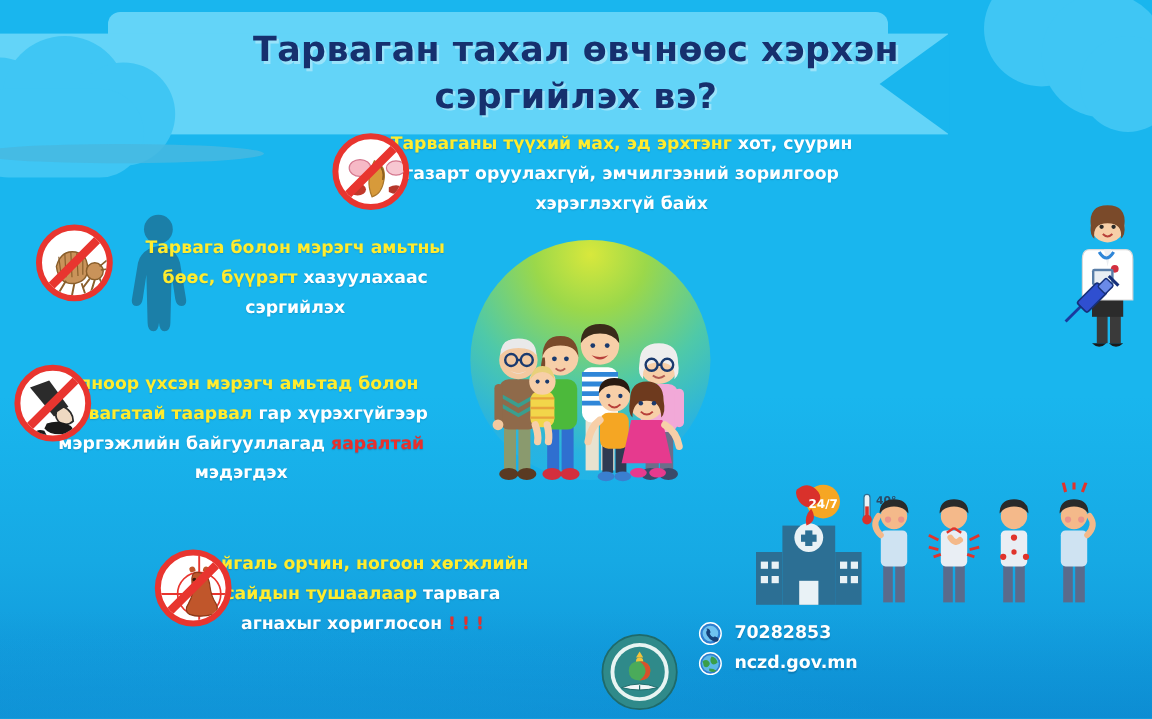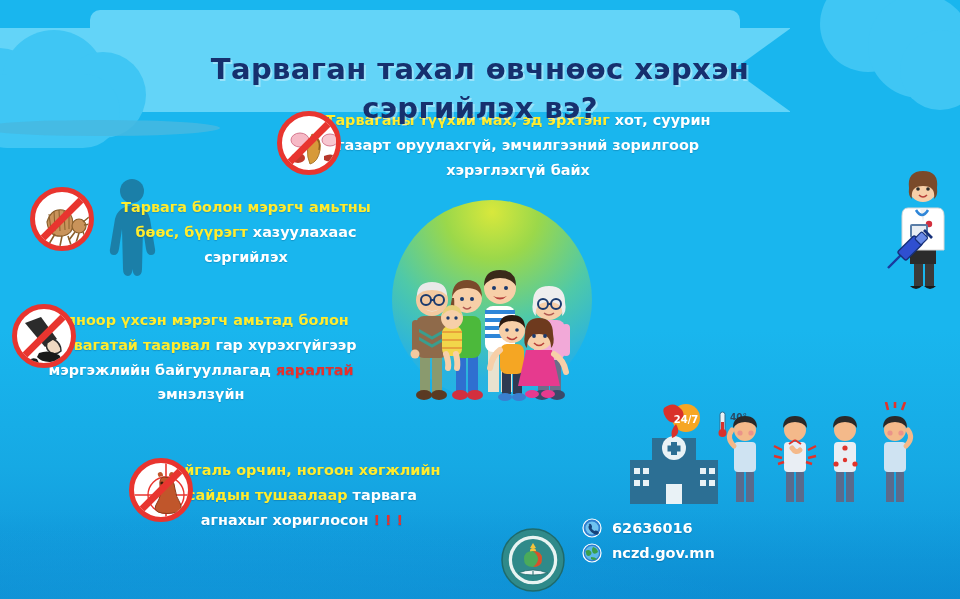--- a/index.html
+++ b/index.html
@@ -53,21 +53,20 @@
 
   
   .title {
     position:absolute; left:130px; top:22px; width:700px;
     text-align:center; z-index:6;
     color:#16306e;
     font-family:"DejaVu Sans", sans-serif;
     font-weight:bold; font-size:29px; line-height:1.35;
     letter-spacing:.4px;
     text-shadow:2px 2px 0 rgba(255,255,255,.35);
-    margin-top:28px;
   }
 
   
   .block { position:absolute; z-index:5; }
   .btext {
     font-size:14.4px; line-height:1.72; color:#ffffff;
     font-weight:bold; text-align:center;
     text-shadow:0 1px 1px rgba(0,60,100,.25);
   }
   .y { color:#ffec2e; }
@@ -201,21 +200,21 @@
       <svg viewBox="0 0 64 64" width="64" height="64">
         <path d="M8 14 l16 -6 l16 22 l-12 8z" fill="#2b2b2b"></path>
         <path d="M36 30 q8 4 8 12 q-4 4 -10 2 q-6 -4 -4 -10z" fill="#efd9c2" stroke="#2b2b2b" stroke-width="1.5"></path>
         <path d="M22 44 q10 -4 20 2 q4 4 -2 6 q-14 3 -20 -4z" fill="#1a1a1a"></path>
         <path d="M20 50 q-6 -2 -8 2 q4 4 10 2z" fill="#1a1a1a"></path>
       </svg>
     </div>
   </div>
   <div class="block b3">
     <div class="btext">
-      <span class="y">Олноор үхсэн мэрэгч амьтад болон тарвагатай таарвал</span><span> гар хүрэхгүйгээр мэргэжлийн байгууллагад </span><span class="r">яаралтай</span><span> эмнэлзүйн</span>
+      <span class="y">Олноор үхсэн мэрэгч амьтад болон тарвагатай таарвал</span><span> гар хүрэхгүйгээр мэргэжлийн байгууллагад </span><span class="r">яаралтай</span><span> мэдэгдэх</span>
     </div>
   </div>
 
   <div class="nosign ns4">
     <div class="ns-inner">
       <svg viewBox="0 0 64 64" width="64" height="64">
         <line x1="0" y1="32" x2="64" y2="32" stroke="#e8352f" stroke-width="1.6"></line>
         <line x1="32" y1="0" x2="32" y2="64" stroke="#e8352f" stroke-width="1.6"></line>
         <circle cx="32" cy="32" r="18" fill="none" stroke="#e8352f" stroke-width="1.4"></circle>
         <path d="M30 14 q10 0 11 12 q1 8 5 14 q3 6 -2 9 q-12 3 -20 0 q-5 -3 -1 -9 q5 -8 3 -17 q-1 -9 4 -9z" fill="#c0562b" stroke="#8c3a18" stroke-width="1"></path>
@@ -452,21 +451,21 @@
     <line x1="33" y1="44" x2="33" y2="48" stroke="#1f6a6a" stroke-width="1"></line>
   </svg>
 
   <div class="contacts">
     <div class="crow">
       <svg class="cicon" viewBox="0 0 20 20">
         <circle cx="10" cy="10" r="9" fill="#2f7fd0" stroke="#ffffff" stroke-width="1.2"></circle>
         <circle cx="10" cy="10" r="6.5" fill="#6fc3f0"></circle>
         <path d="M6.5 6 q2 -1 3 1 l.5 1.5 q.3 1 -.6 1.6 q1 2.2 3 3 q.6 -.9 1.6 -.6 l1.5 .5 q2 1 1 3 q-1.4 1.6 -4.4 .1 q-3.2 -1.6 -5 -4.8 q-1.4 -2.8 .4 -4.3z" fill="#16427a"></path>
       </svg>
-      <span class="ctext">62636016</span>
+      <span class="ctext">70282853</span>
     </div>
     <div class="crow">
       <svg class="cicon" viewBox="0 0 20 20">
         <circle cx="10" cy="10" r="9" fill="#2f7fd0" stroke="#ffffff" stroke-width="1.2"></circle>
         <circle cx="10" cy="10" r="7" fill="#5bb9e8"></circle>
         <path d="M3.5 8 q3 -2 5 0 q2 2 0 4 q-2 2 -4 0z" fill="#3a9e4a"></path>
         <path d="M11 4 q4 1 5 5 q-3 3 -5 1 q-2 -3 0 -6z" fill="#3a9e4a"></path>
         <path d="M9 14 q4 0 6 2 q-3 2 -6 0z" fill="#3a9e4a"></path>
       </svg>
       <span class="ctext">nczd.gov.mn</span>

